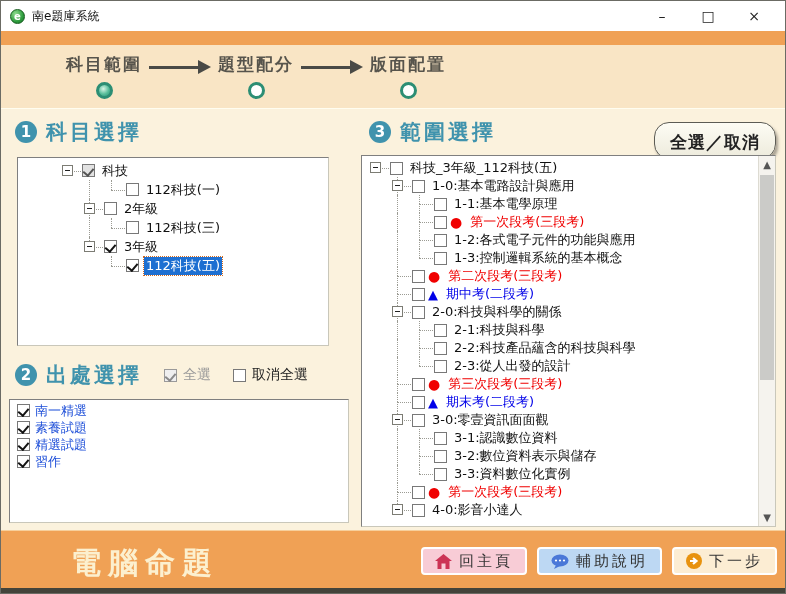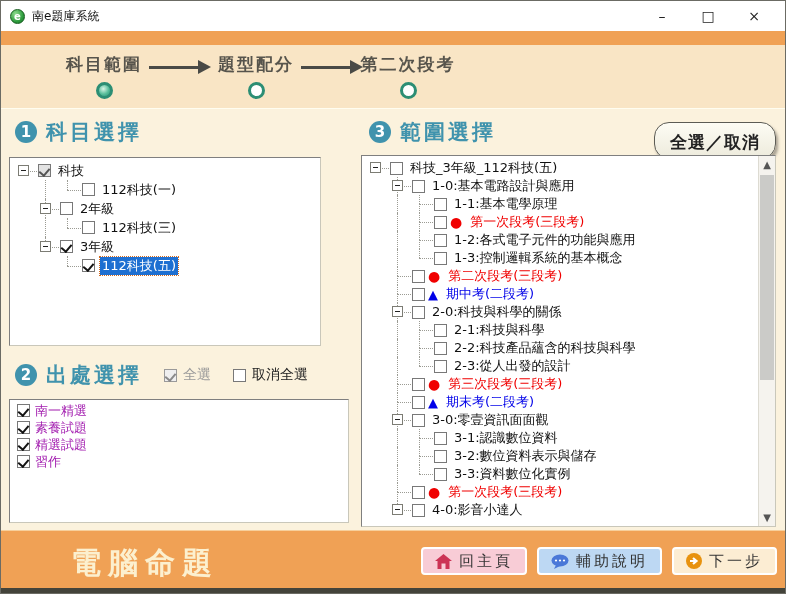--- a/index.html
+++ b/index.html
@@ -63,21 +63,21 @@
   .hdr-check{ display:flex; align-items:center; margin-left:22px;text-align:center; }
   .hdr-check .cb{ margin-left:0; }
   .hdr-check .lbl{ font-size:14px; margin-left:6px; color:#222; }
   .hdr-check.disabled .cb{ background:#efefef; border-color:#9a9a9a; }
   .hdr-check.disabled .cb.on::after{ border-color:#8a8a8a; }
   .hdr-check.disabled .lbl{ color:#9a9a9a; }
 
   
   .slist{ padding:2px 0 0 4px; }
   .srow{ display:flex; align-items:center; height:17px; }
-  .srow .lbl{ font-size:13px; margin-left:5px; color:#a21caf; }
+  .srow .lbl{ font-size:13px; margin-left:5px; color:#1d4ed8; }
 
   
   .pill-btn{ position:absolute; right:9px; top:120px; padding:8px 15px 4px; border-radius:15px; border:1px solid #5c5c55; background:linear-gradient(#fdfcf4,#edebdc); font-size:17px; font-weight:bold; color:#222; letter-spacing:1px; box-shadow:2px 3px 3px rgba(100,95,85,.55); }
 
   
   .sbar{ position:absolute; right:0; top:0; bottom:0; width:17px; background:#f5f3ee; border-left:1px solid #dddbd2; }
   .sarrow{ position:absolute; left:0; width:16px; height:17px; color:#555; font-size:10px; display:flex; align-items:center; justify-content:center; }
   .sarrow.up{ top:0; } .sarrow.down{ bottom:0; }
   .sthumb{ position:absolute; left:1px; top:19px; width:14px; height:205px; background:#cbcbc8; }
 
@@ -115,33 +115,33 @@
         <div class="step-label">科目範圍</div>
         <div class="step-circle"></div>
       </div>
       <div class="step-arrow"></div>
       <div class="step">
         <div class="step-label">題型配分</div>
         <div class="step-circle"></div>
       </div>
       <div class="step-arrow"></div>
       <div class="step">
-        <div class="step-label">第二次段考</div>
+        <div class="step-label">版面配置</div>
         <div class="step-circle"></div>
       </div>
     </div>
   </div>
 
   <div class="main">
 
     <div class="panel-header" style="left:14px; top:9px;">
       <div class="badge">1</div>
       <div class="panel-title">科目選擇</div>
     </div>
-    <div class="sunken" style="left:8px; top:48px; width:312px; height:189px;">
+    <div class="sunken" style="left:16px; top:48px; width:312px; height:189px;padding-left:36px;">
       <div class="tree" style="--rh:19px;">
           <div class="trow">
             <div class="cell jc">
               <i class="hz"></i>
               <span class="exp"></span>
             </div>
             <div class="cb mixed"></div>
             <span class="tl">科技</span>
           </div>
           <div class="trow">

